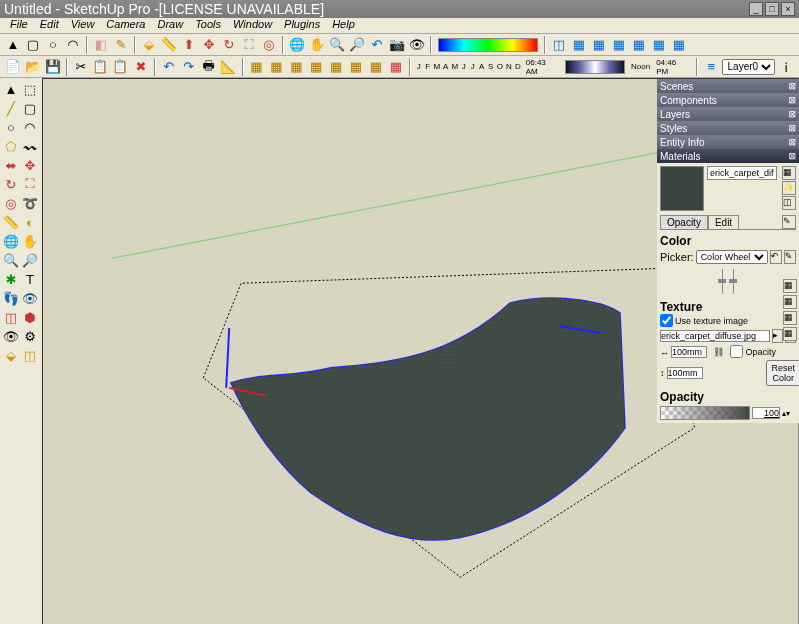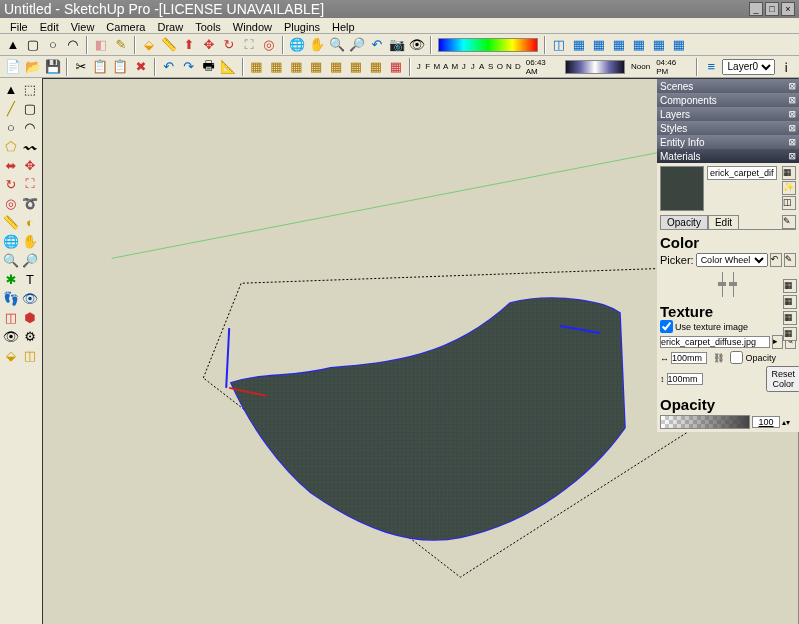--- a/index.html
+++ b/index.html
@@ -1,21 +1,21 @@
 <!DOCTYPE html>
 <html><head>
 <meta charset="utf-8">
 <style>
 * { box-sizing: border-box; margin: 0; padding: 0; }
 body { font-family: Tahoma, sans-serif; font-size: 11px; background: #d4d0c8; overflow: hidden; width: 799px; height: 624px; }
 .title-bar { background: linear-gradient(#8a8a8a, #7a7a7a); height: 18px; display: flex; align-items: center; padding: 0 4px; color: #fff; }
 .title-bar .title { flex: 1; font-size: 14px; }
 .title-bar .controls { display: flex; gap: 2px; }
 .title-bar .btn { width: 14px; height: 14px; background: #c0c0c0; border: 1px solid #555; display: flex; align-items: center; justify-content: center; font-size: 9px; color: #000; cursor: pointer; }
-.menu-bar { background: #ece9d8; height: 16px; display: flex; align-items: flex-end; padding: 0 4px; border-bottom: 1px solid #aaa; }
+.menu-bar { background: #ece9d8; height: 16px; display: flex; align-items: flex-start; padding: 0 4px; border-bottom: 1px solid #aaa; font-style: italic; }
 .menu-bar span { padding: 0 6px; cursor: pointer; font-size: 11px; }
 .toolbar-row { background: #ece9d8; height: 22px; display: flex; align-items: center; padding: 1px 4px; border-bottom: 1px solid #aaa; gap: 2px; }
 .tb-btn { width: 18px; height: 18px; border: 1px solid transparent; display: flex; align-items: center; justify-content: center; font-size: 13px; cursor: pointer; }
 .tb-sep { width: 2px; height: 18px; border-left: 1px solid #888; border-right: 1px solid #fff; margin: 0 2px; }
 .gradient-strip { width: 100px; height: 14px; background: linear-gradient(90deg, #00f, #0ff, #0f0, #ff0, #f00); border: 1px solid #888; margin: 0 2px; }
 .month-strip { display: flex; font-size: 8px; gap: 1px; }
 .month-strip span { width: 8px; text-align: center; }
 .time-strip { width: 60px; height: 14px; background: linear-gradient(90deg, #112, #66a, #fff, #66a, #112); border: 1px solid #888; margin: 0 2px; }
 .time-label { font-size: 8px; margin: 0 2px; }
 .layer-select { font-size: 10px; height: 16px; text-align: right; }
@@ -29,32 +29,32 @@
 .panel-header.dark { background: linear-gradient(#4a5060, #2a3040); }
 .panel-header .x { font-size: 9px; cursor: pointer; }
 .materials-body { background: #ece9d8; padding: 3px; }
 .material-thumb { width: 45px; height: 45px; background: #3a4540; border: 1px solid #888; display: inline-block; vertical-align: top; }
 .material-name { font-size: 9px; border: 1px solid #888; padding: 1px 2px; width: 70px; display: inline-block; background: #fff; }
 .material-btns { display: flex; flex-direction: column; gap: 1px; margin-left: 2px; }
 .mat-btn { width: 14px; height: 14px; border: 1px solid #888; background: #ece9d8; cursor: pointer; font-size: 9px; }
 .tab-row { display: flex; border-bottom: 1px solid #888; font-size: 10px; margin-top: 4px; }
 .tab { padding: 1px 6px; border: 1px solid #888; border-bottom: none; background: #ece9d8; cursor: pointer; }
 .tab.inactive { background: #ddd; }
-.section-label { font-size: 15px; font-weight: bold; margin-top: 4px; }
+.section-label { font-size: 12px; font-weight: bold; margin-top: 4px; }
 .picker-row { display: flex; align-items: center; gap: 2px; margin-top: 2px; }
 .picker-select { font-size: 9px; flex: 1; }
 .slider-area { height: 30px; display: flex; align-items: center; justify-content: center; gap: 10px; margin-top: 2px; }
 .vslider { width: 1px; height: 25px; background: #888; position: relative; }
 .vslider::after { content: ''; position: absolute; width: 8px; height: 4px; background: #888; left: -4px; top: 10px; }
 .tex-row { display: flex; align-items: center; gap: 2px; font-size: 9px; margin-top: 2px; }
 .tex-input { width: 36px; font-size: 9px; border: 1px solid #888; }
 .tex-file { width: 110px; font-size: 9px; border: 1px solid #888; }
 .opacity-slider { width: 90px; height: 14px; background: repeating-conic-gradient(#ccc 0 25%, #fff 0 50%) 0 0/8px 8px; border: 1px solid #888; position: relative; }
 .opacity-slider::after { content: ''; position: absolute; top: 0; left: 0; right: 0; bottom: 0; background: linear-gradient(90deg, transparent, #444); }
-.opacity-val { width: 28px; font-size: 9px; border: 1px solid #888; text-align: center; text-decoration: underline; }
+.opacity-val { width: 28px; font-size: 9px; border: 1px solid #888; text-align: right; text-decoration: underline; }
 .checkbox { display: flex; align-items: center; gap: 2px; font-size: 9px; }
 svg.scene { width: 100%; height: 100%; }
 </style>
 </head>
 <body>
 
 <div class="title-bar">
   <span class="title">Untitled - SketchUp Pro -[LICENSE UNAVAILABLE]</span>
   <div class="controls">
     <div class="btn">_</div>

